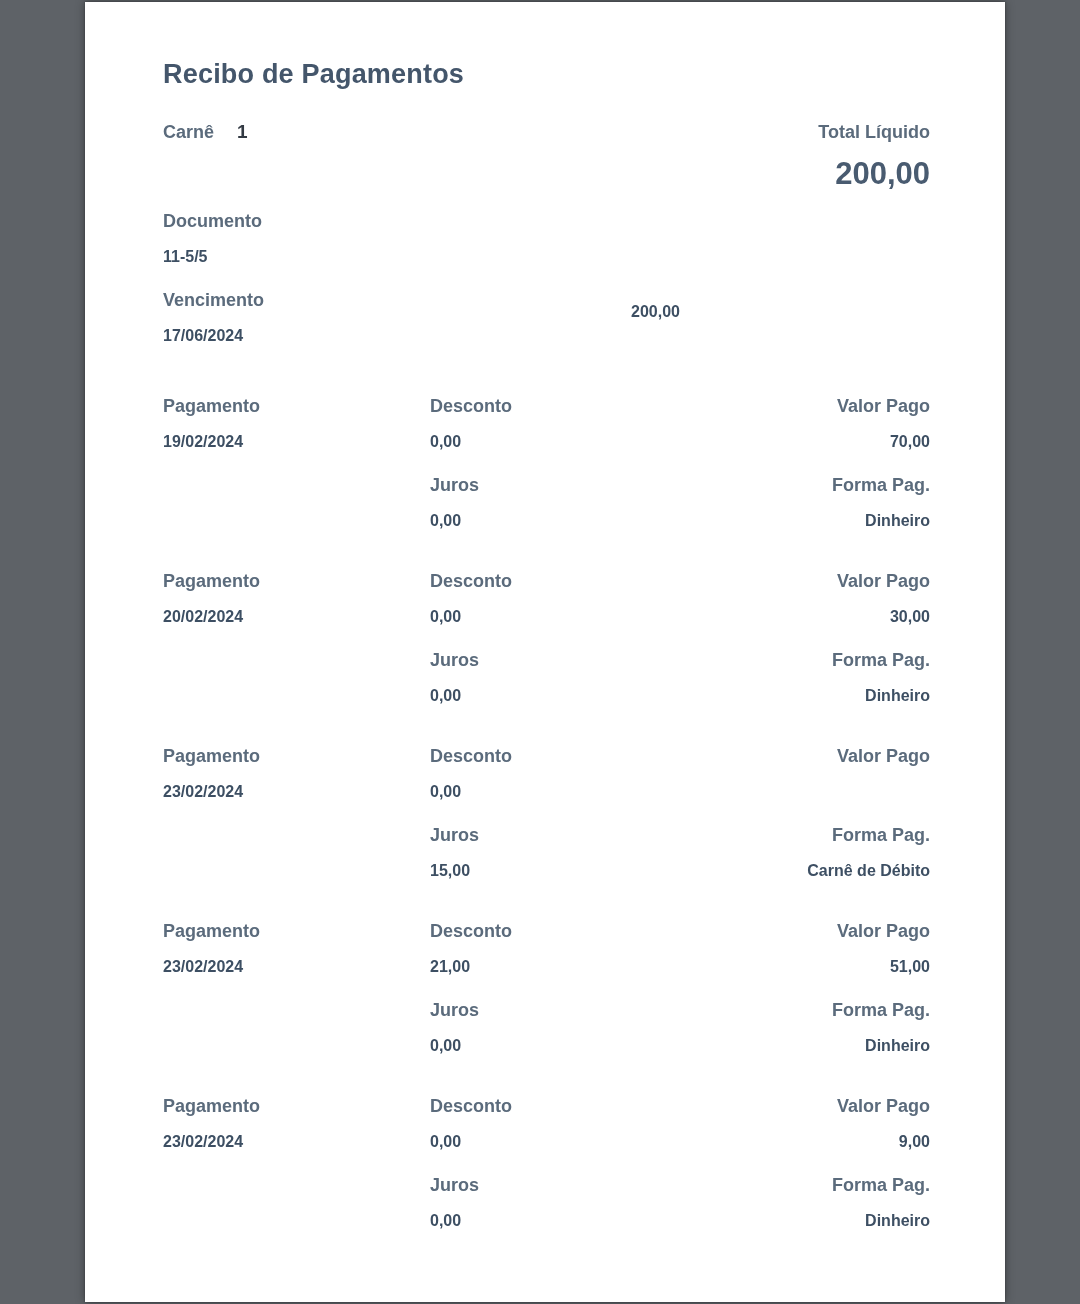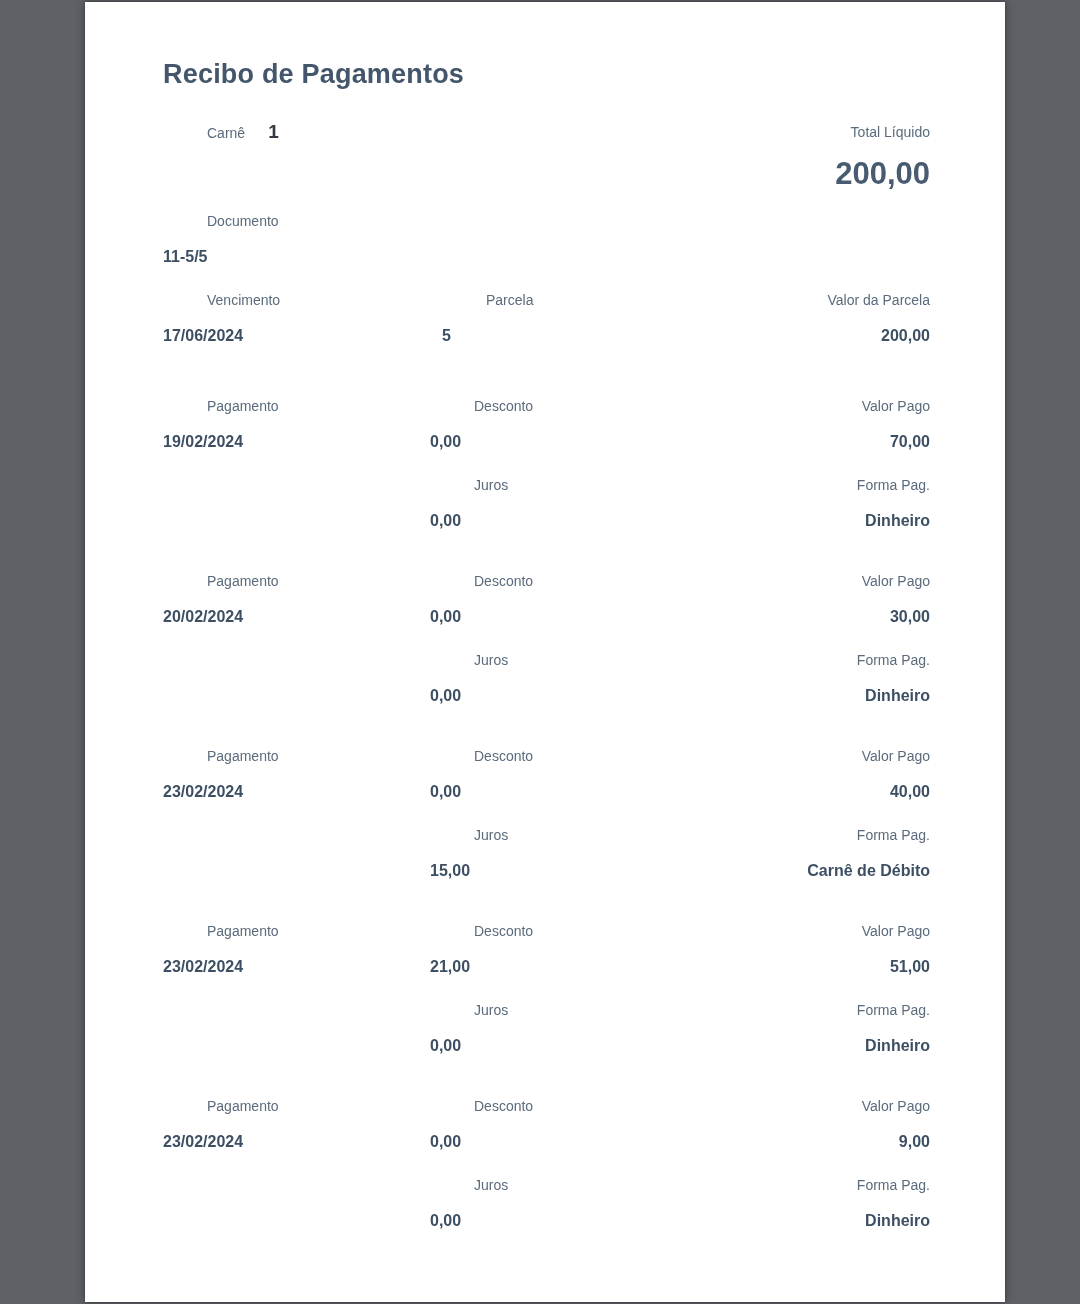--- a/index.html
+++ b/index.html
@@ -49,25 +49,24 @@
     justify-content: space-between;
     align-items: flex-start;
   }
   .carne-group {
     display: flex;
     align-items: baseline;
     gap: 23px;
     line-height: 24px;
   }
   .label {
-    font-size: 14px;
+    font-size: 18px;
     line-height: 24px;
-    font-weight: 400;
+    font-weight: 700;
     color: var(--label);
-    margin-left: 44px;
   }
   .value {
     font-size: 16px;
     line-height: 24px;
     font-weight: 700;
     color: var(--value);
   }
   .carne-value {
     font-size: 19px;
     font-weight: 700;
@@ -121,26 +120,21 @@
     <div class="documento-group">
       <div class="label">Documento</div>
       <div class="value">11-5/5</div>
     </div>
 
     <div class="grid3 installment-row">
       <div class="col1">
         <div class="label">Vencimento</div>
         <div class="value">17/06/2024</div>
       </div>
-      <div class="col2">
-        <div class="label">Parcela</div>
-        <div class="value">5</div>
-      </div>
-      <div class="col3">
-        <div class="label">Valor da Parcela</div>
+      <div class="col3">
         <div class="value">200,00</div>
       </div>
     </div>
 
     <div class="payments" id="payments">
   <div class="payment-block">
     <div class="grid3 row-a">
       <div class="col1">
         <div class="label">Pagamento</div>
         <div class="value">19/02/2024</div>
@@ -200,21 +194,20 @@
       <div class="col1">
         <div class="label">Pagamento</div>
         <div class="value">23/02/2024</div>
       </div>
       <div class="col2">
         <div class="label">Desconto</div>
         <div class="value">0,00</div>
       </div>
       <div class="col3">
         <div class="label">Valor Pago</div>
-        <div class="value">40,00</div>
       </div>
     </div>
     <div class="grid3 row-b">
       <div class="col1"></div>
       <div class="col2">
         <div class="label">Juros</div>
         <div class="value">15,00</div>
       </div>
       <div class="col3">
         <div class="label">Forma Pag.</div>

